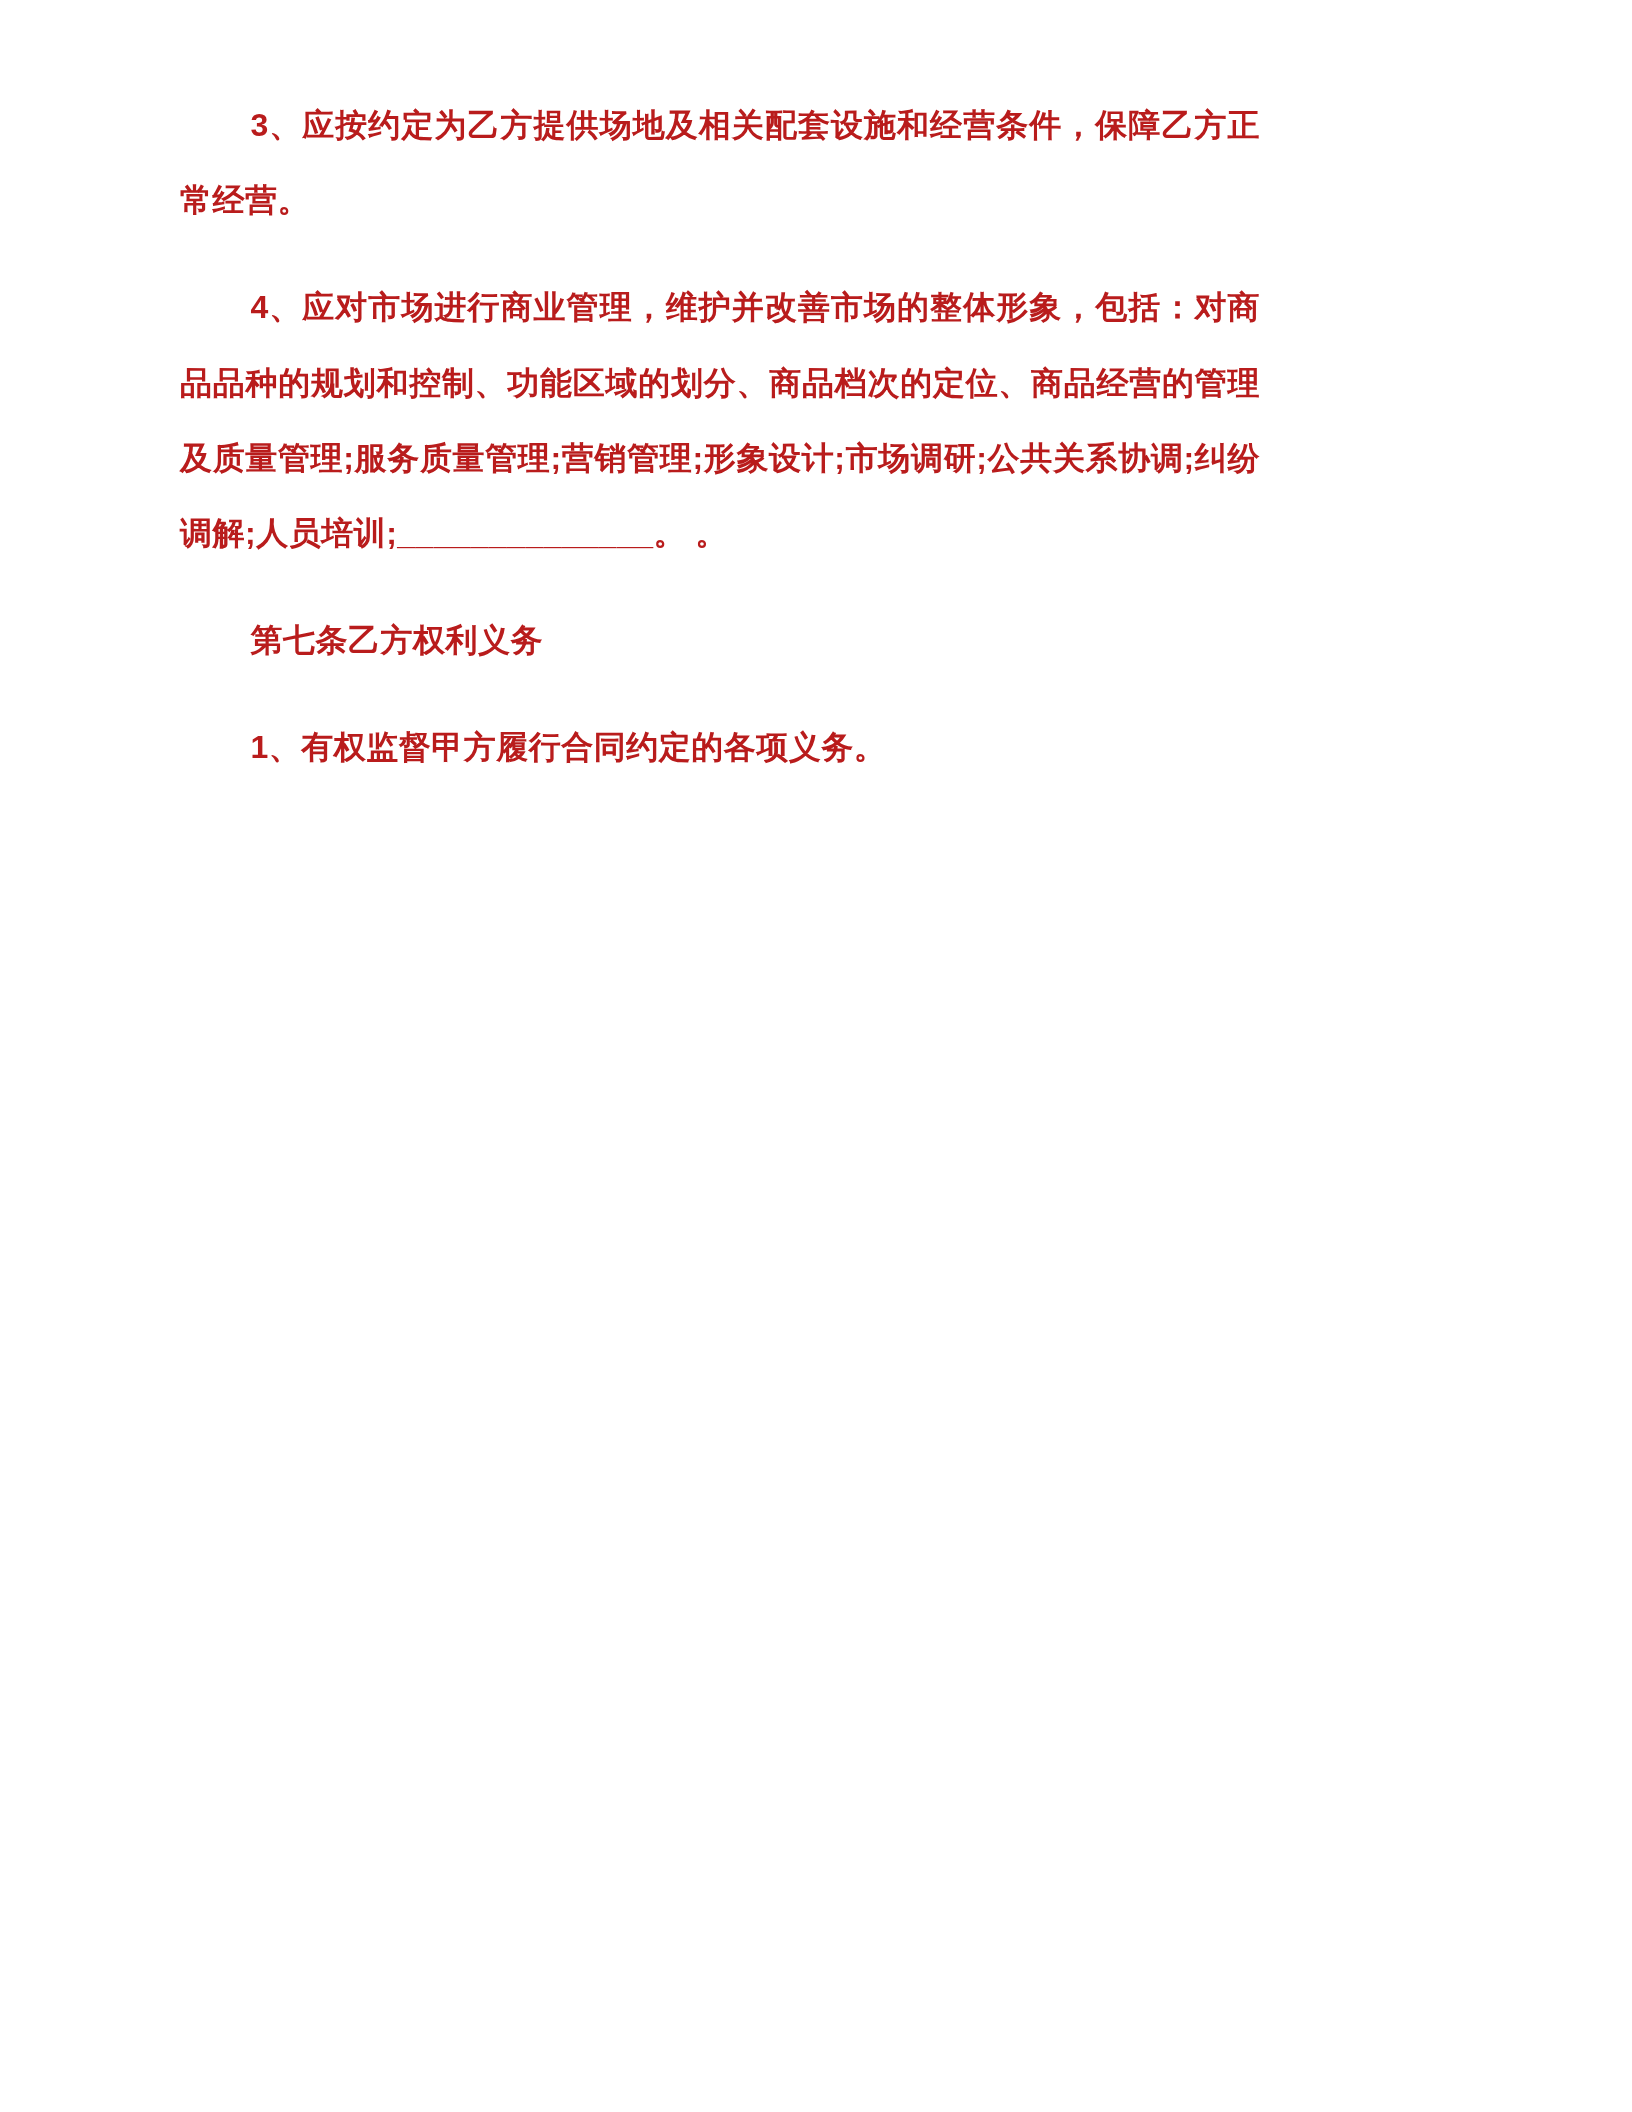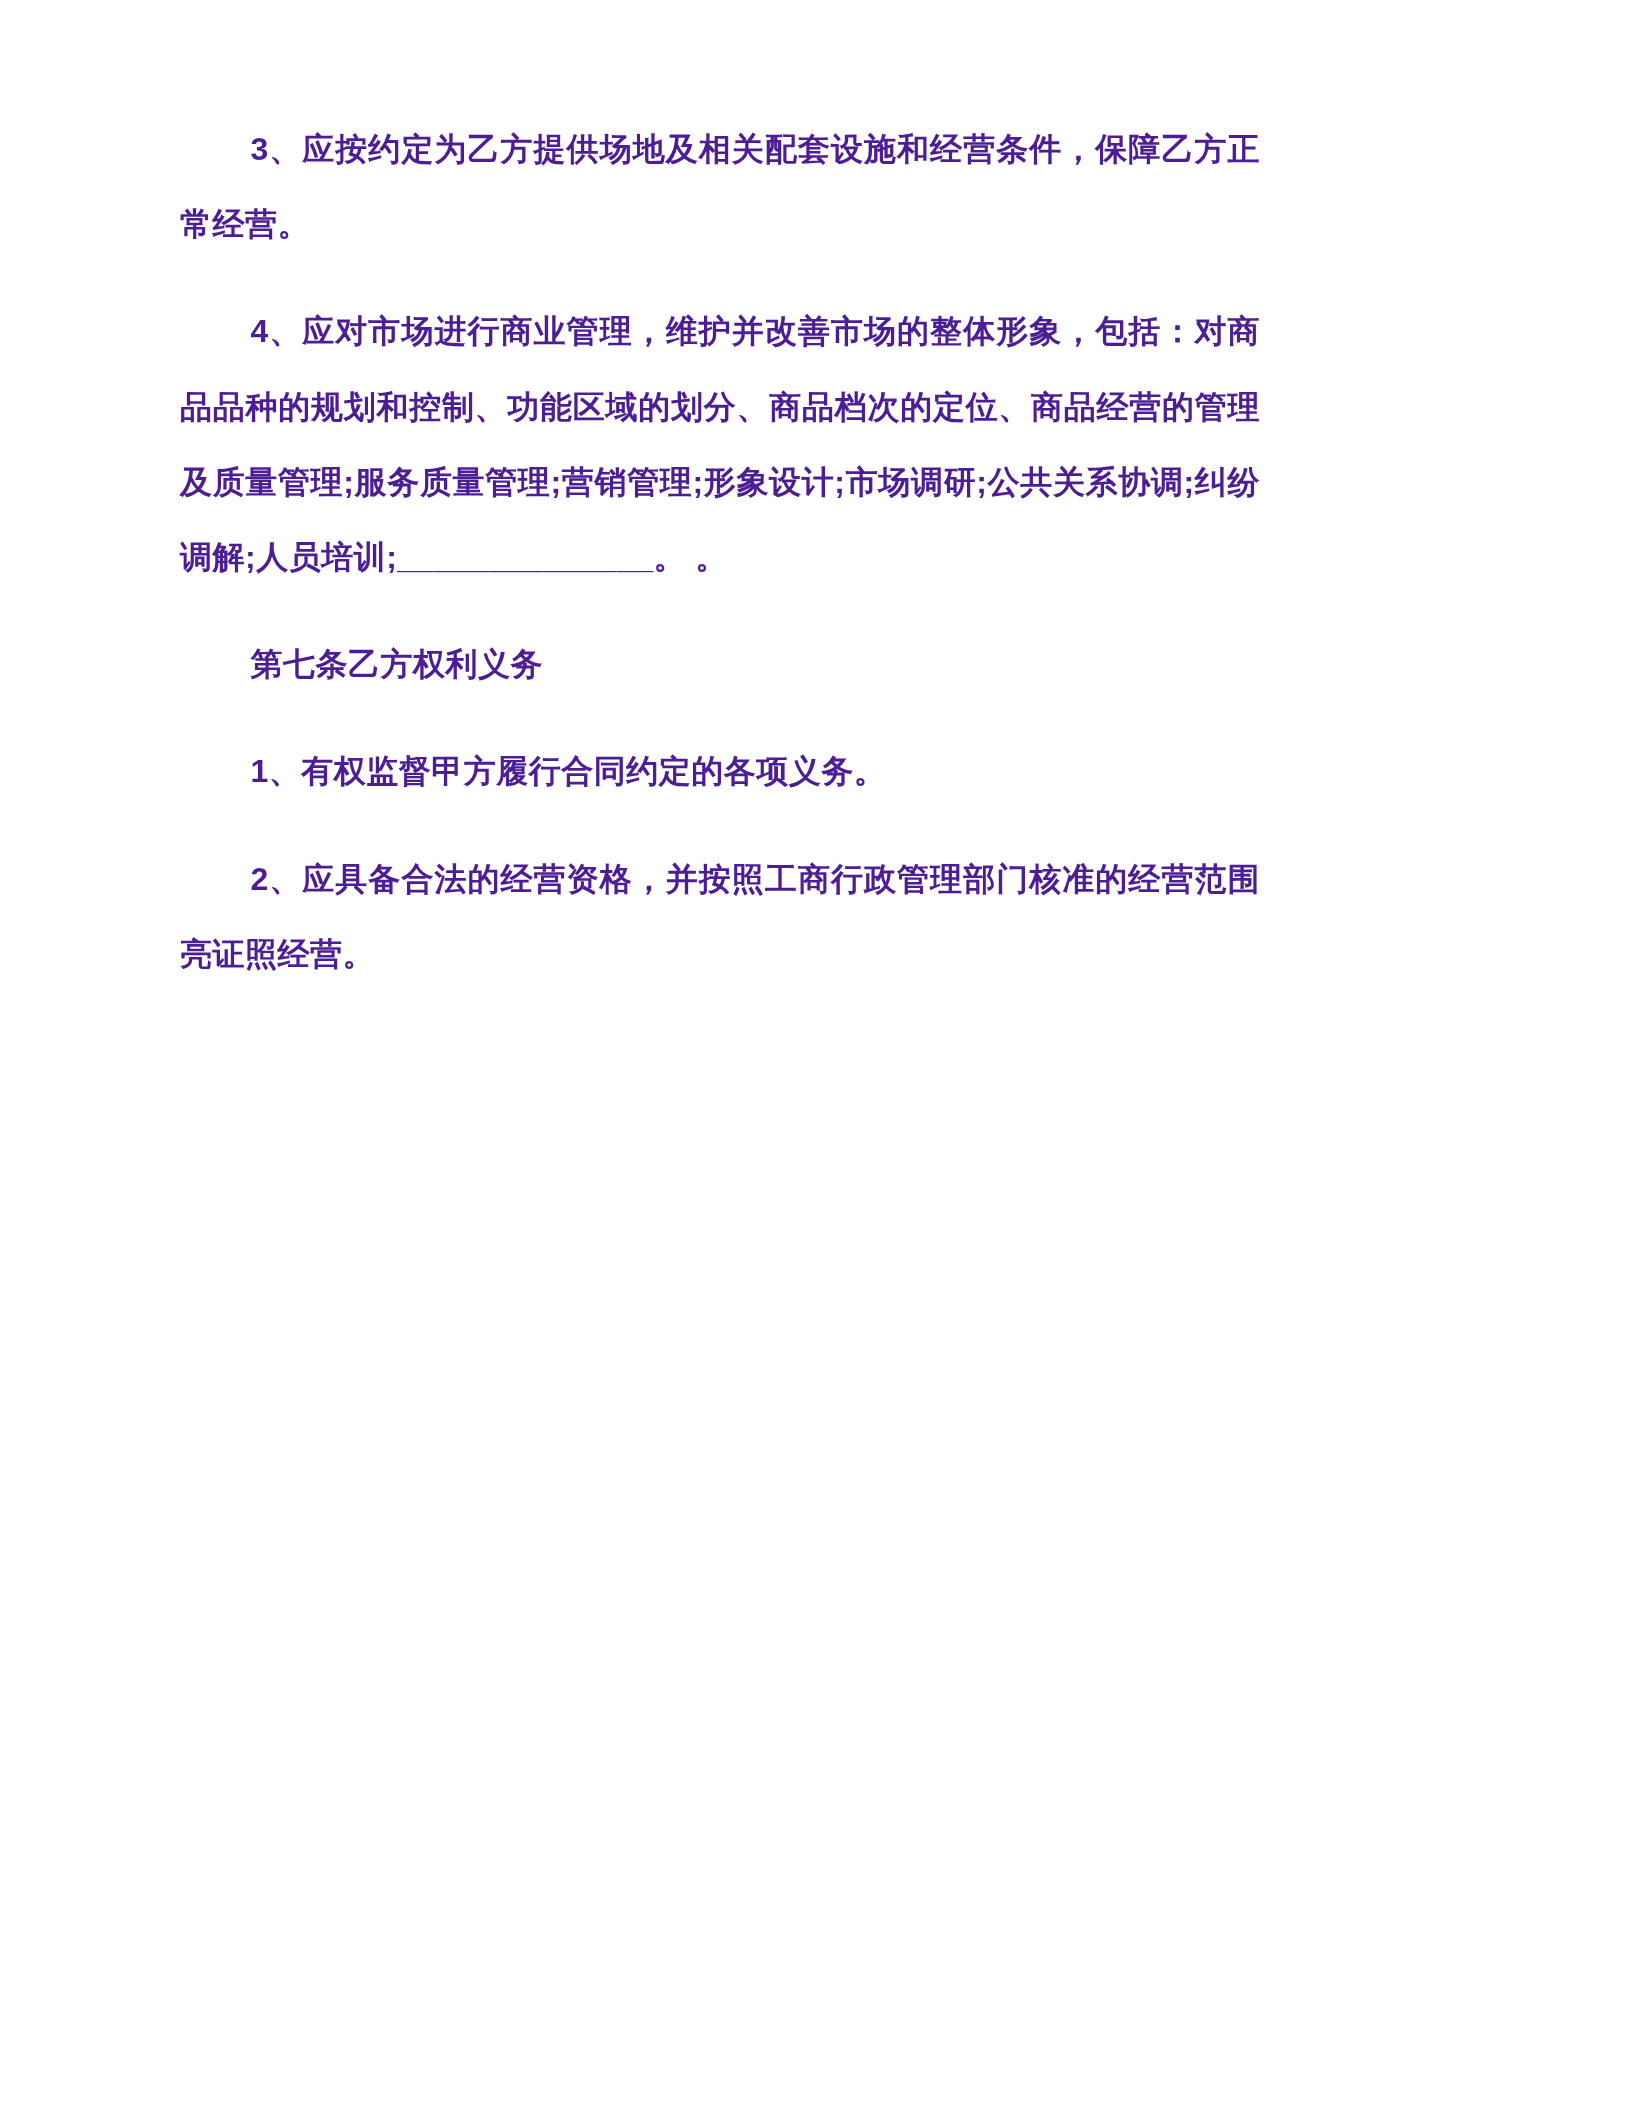--- a/index.html
+++ b/index.html
@@ -6,24 +6,24 @@
     margin: 0;
     padding: 0;
     background: #ffffff;
   }
   .page {
     position: relative;
     width: 1632px;
     height: 2112px;
     box-sizing: border-box;
     background: #ffffff;
-    padding: 112px 372px 40px 180px;
+    padding: 88px 372px 40px 180px;
     font-family: "Liberation Sans", "DejaVu Sans", sans-serif;
     font-weight: 700;
-    color: #4c1d95;
+    color: #b91c1c;
     font-size: 32px;
     overflow: hidden;
   }
   .para {
     margin: 0 0 32px 0;
     line-height: 2.35;
     text-align: justify;
     text-indent: 2.2em;
     word-break: break-all;
     letter-spacing: 0.5px;
@@ -33,14 +33,13 @@
   }
 </style>
 </head>
 <body>
 
 <div class="page">
   <p class="para">3、应按约定为乙方提供场地及相关配套设施和经营条件，保障乙方正常经营。</p>
   <p class="para">4、应对市场进行商业管理，维护并改善市场的整体形象，包括：对商品品种的规划和控制、功能区域的划分、商品档次的定位、商品经营的管理及质量管理;服务质量管理;营销管理;形象设计;市场调研;公共关系协调;纠纷调解;人员培训;______________。 。</p>
   <p class="para">第七条乙方权利义务</p>
   <p class="para">1、有权监督甲方履行合同约定的各项义务。</p>
-  <p class="para">2、应具备合法的经营资格，并按照工商行政管理部门核准的经营范围亮证照经营。</p>
 </div>
 
 </body></html>

